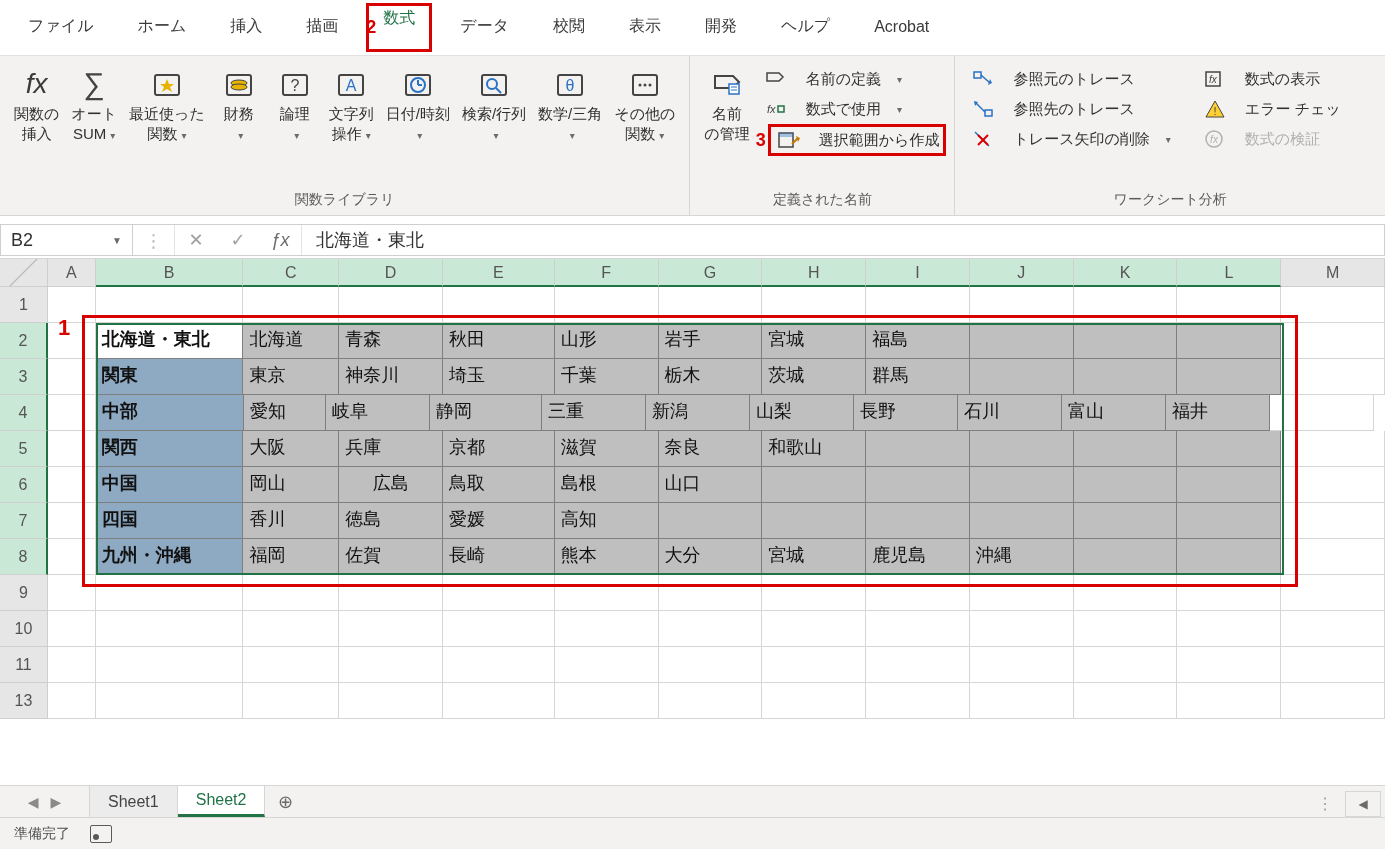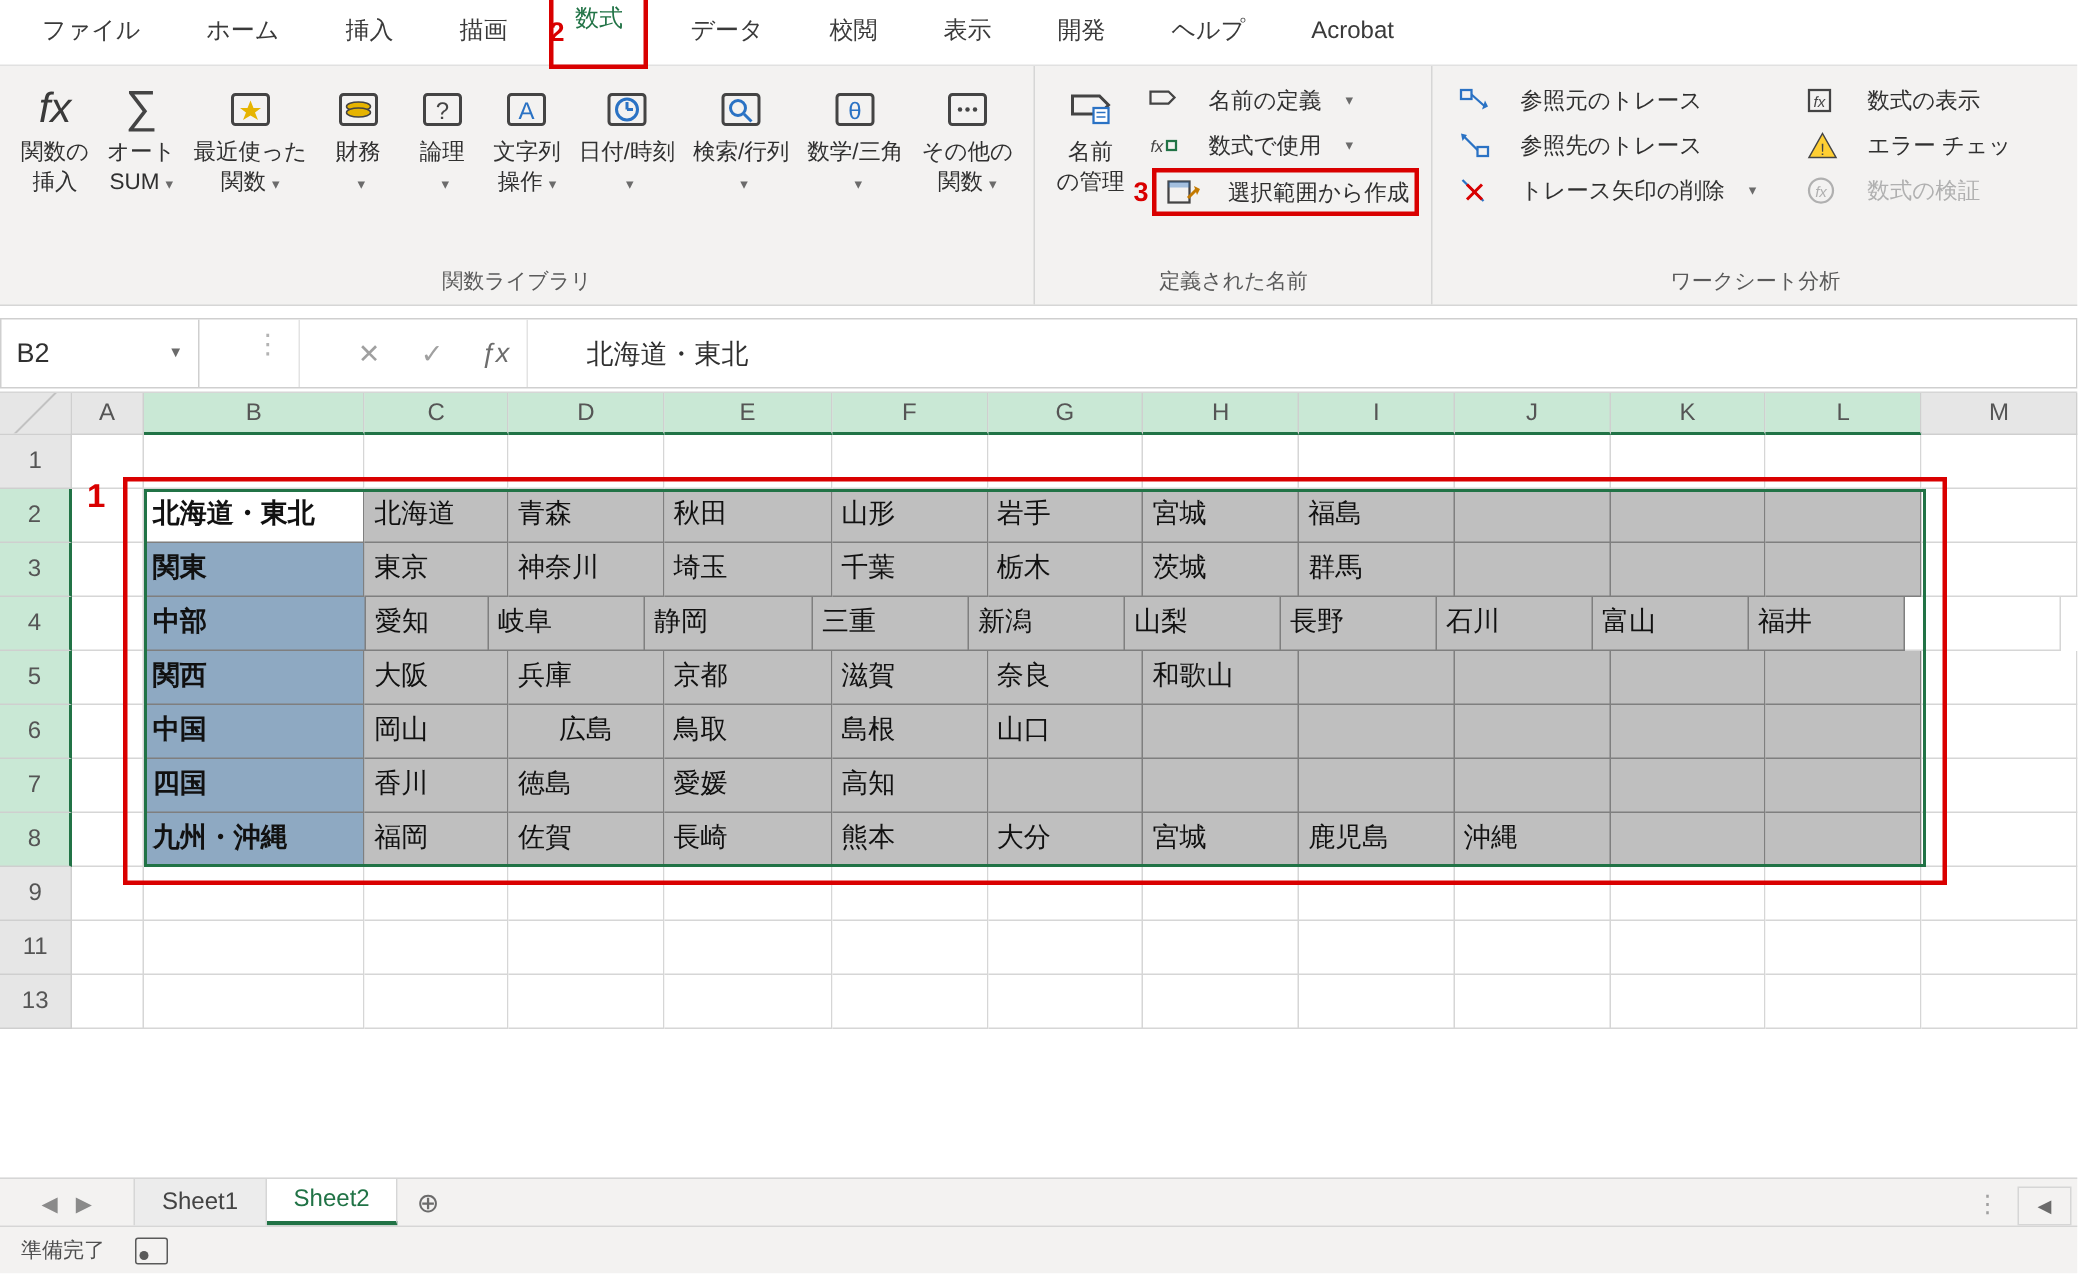--- a/index.html
+++ b/index.html
@@ -11,21 +11,21 @@
     width: 1385px;
     height: 849px;
     overflow: hidden;
     position: relative;
   }
 
   
   .menu-tabs {
     display: flex;
     align-items: center;
-    height: 44px;
+    height: 56px;
     padding: 0 12px;
     background: #ffffff;
     border-bottom: 1px solid #e1e1e1;
   }
   .menu-tabs .tab {
     padding: 4px 16px 6px 16px;
     font-size: 16px;
     color: #3a3a3a;
     cursor: pointer;
     margin-right: 12px;
@@ -125,25 +125,24 @@
   }
 
   
   .fbar-wrap {
     background: #ffffff;
     padding: 8px 0 2px 0;
   }
   .fbar {
     display: flex;
     align-items: center;
-    height: 47px;
+    height: 32px;
     border: 1px solid #cfcfcf;
     font-size: 18px;
     color: #303030;
-    gap: 25px;
   }
   .namebox {
     width: 132px;
     padding: 0 10px;
     border-right: 1px solid #cfcfcf;
     display: flex;
     justify-content: space-between;
     align-items: center;
     height: 100%;
   }
@@ -767,20 +766,36 @@
         <div class="cell" style="width: 104px;"></div>
         <div class="cell" style="width: 104px;"></div>
         <div class="cell" style="width: 104px;"></div>
         <div class="cell" style="width: 104px;"></div>
         <div class="cell" style="width: 104px;"></div>
         <div class="cell" style="width: 104px;"></div>
         <div class="cell" style="width: 104px;"></div>
         <div class="cell" style="width: 104px;"></div>
       </div>
       <div class="row">
+        <div class="rowhead">10</div>
+        <div class="cell" style="width: 48px;"></div>
+        <div class="cell" style="width: 148px;"></div>
+        <div class="cell" style="width: 96px;"></div>
+        <div class="cell" style="width: 104px;"></div>
+        <div class="cell" style="width: 112px;"></div>
+        <div class="cell" style="width: 104px;"></div>
+        <div class="cell" style="width: 104px;"></div>
+        <div class="cell" style="width: 104px;"></div>
+        <div class="cell" style="width: 104px;"></div>
+        <div class="cell" style="width: 104px;"></div>
+        <div class="cell" style="width: 104px;"></div>
+        <div class="cell" style="width: 104px;"></div>
+        <div class="cell" style="width: 104px;"></div>
+      </div>
+      <div class="row">
         <div class="rowhead">11</div>
         <div class="cell" style="width: 48px;"></div>
         <div class="cell" style="width: 148px;"></div>
         <div class="cell" style="width: 96px;"></div>
         <div class="cell" style="width: 104px;"></div>
         <div class="cell" style="width: 112px;"></div>
         <div class="cell" style="width: 104px;"></div>
         <div class="cell" style="width: 104px;"></div>
         <div class="cell" style="width: 104px;"></div>
         <div class="cell" style="width: 104px;"></div>

